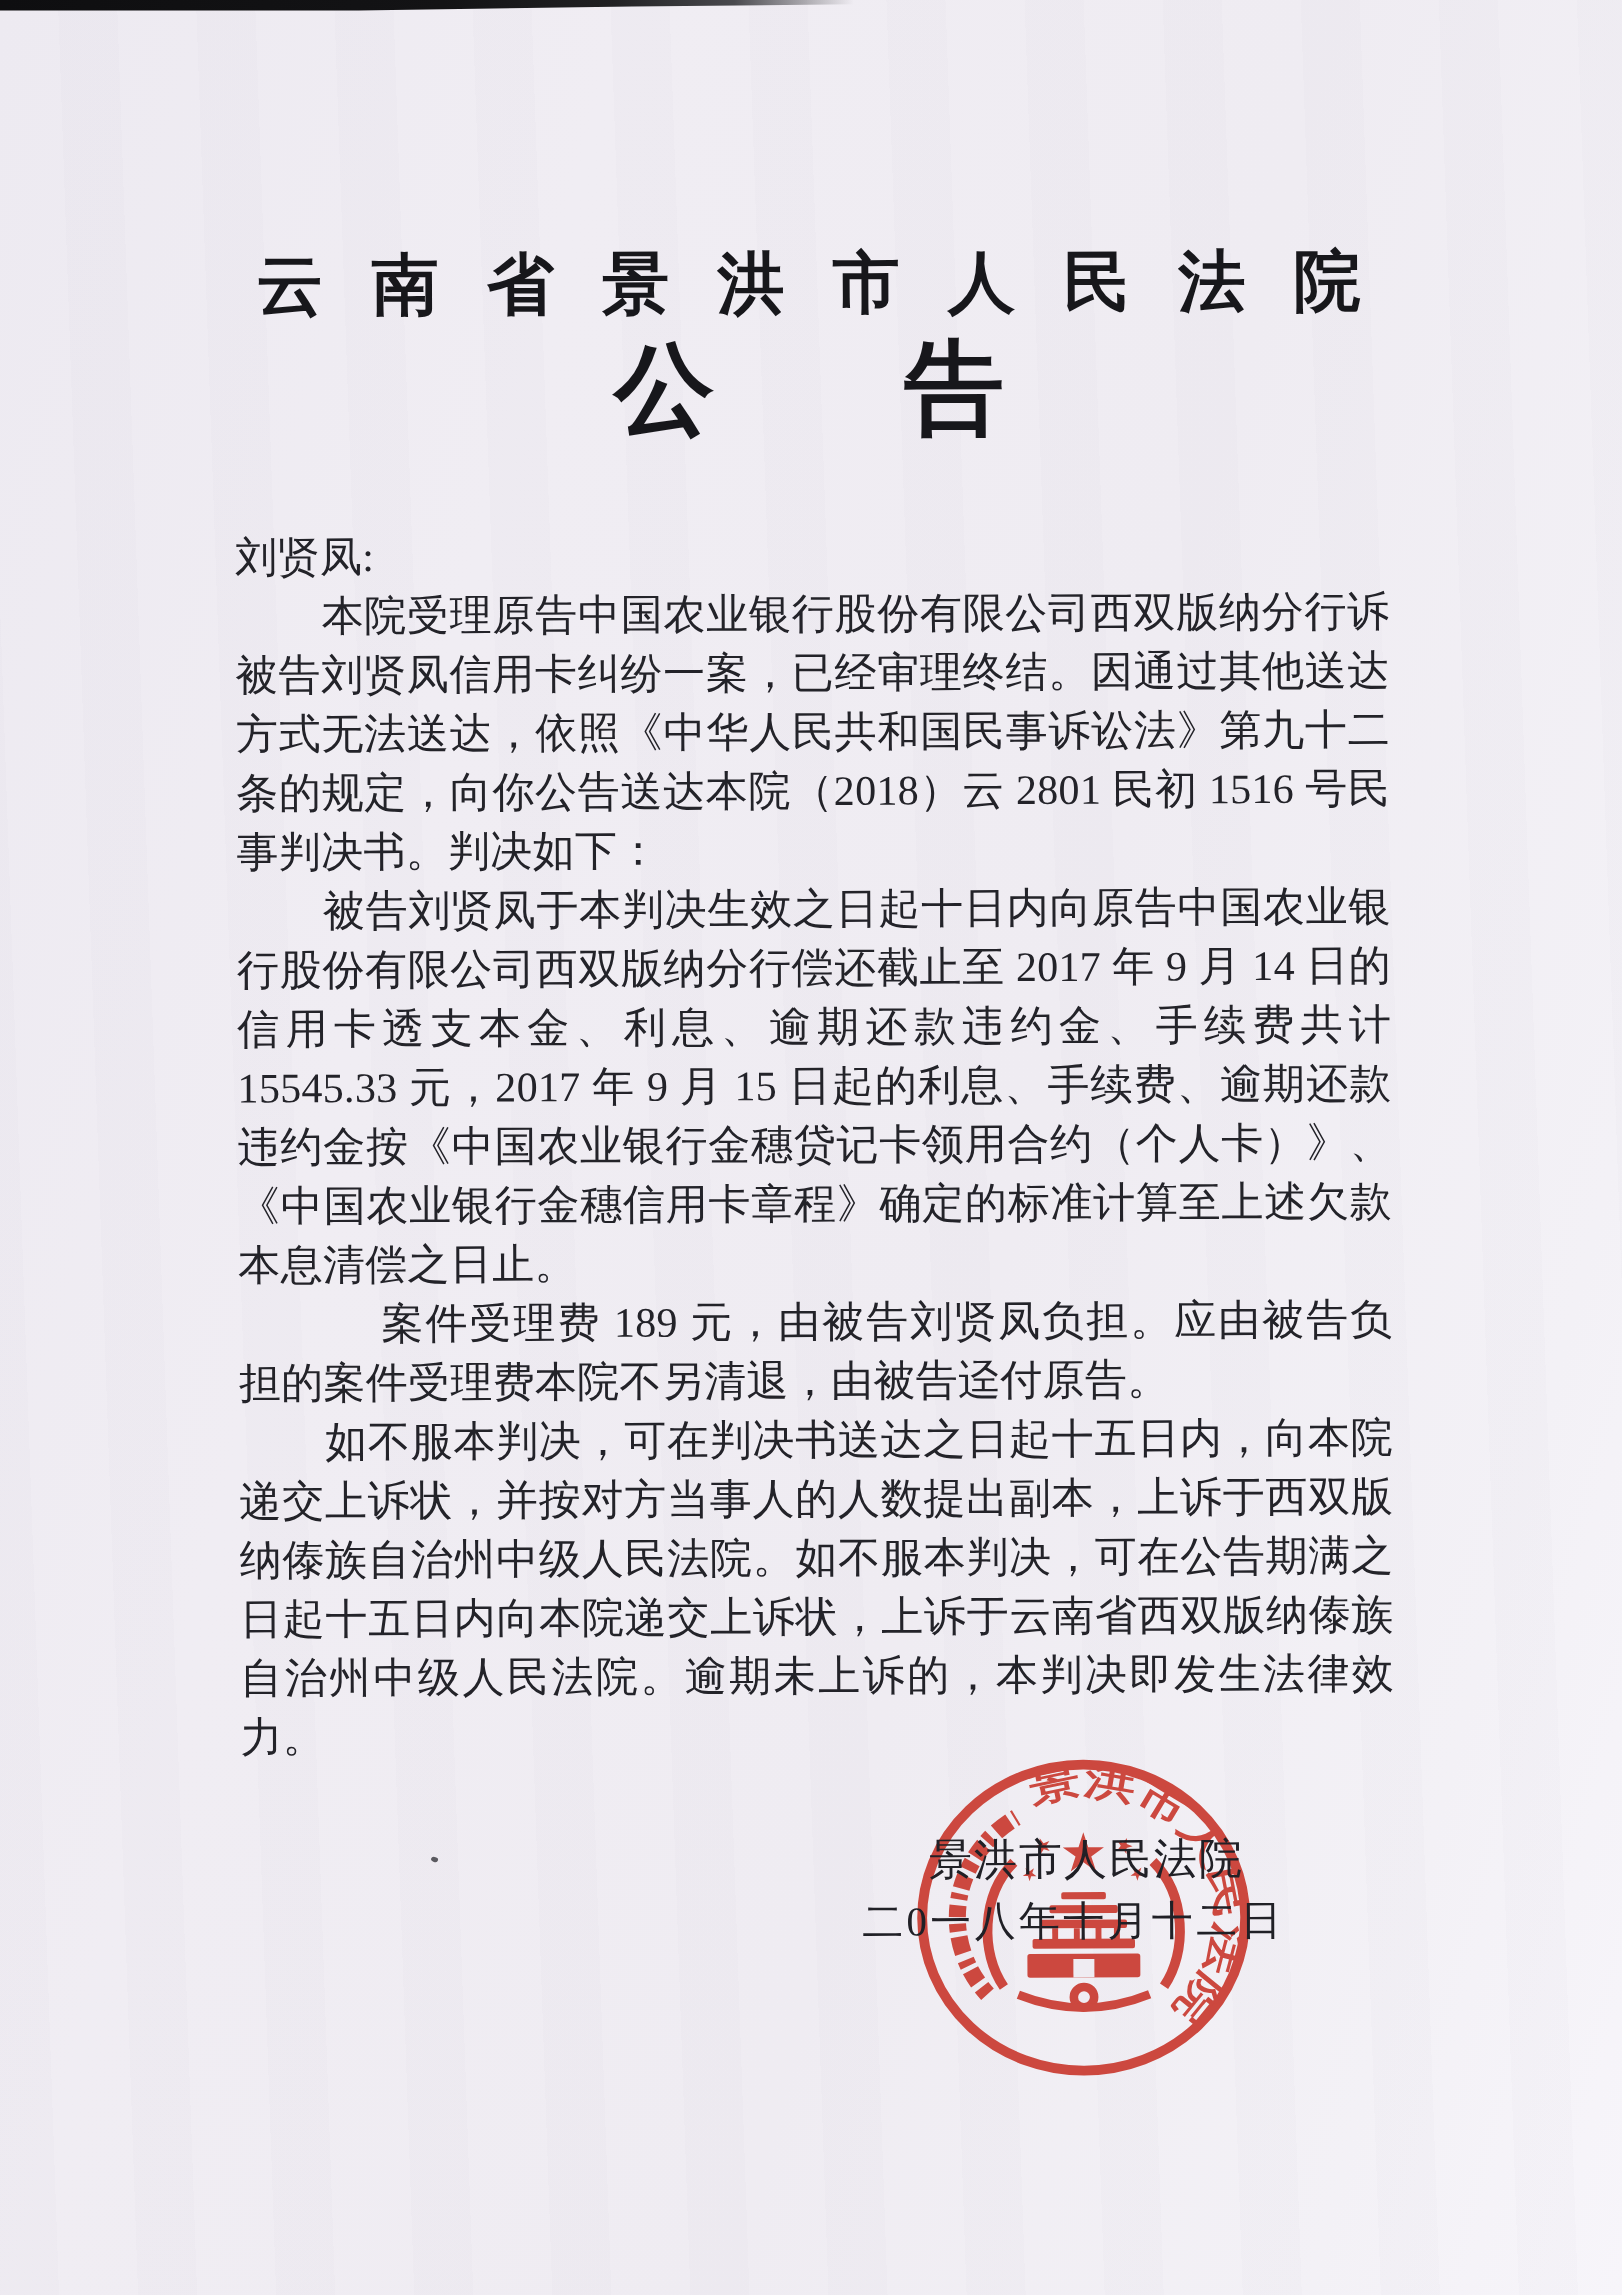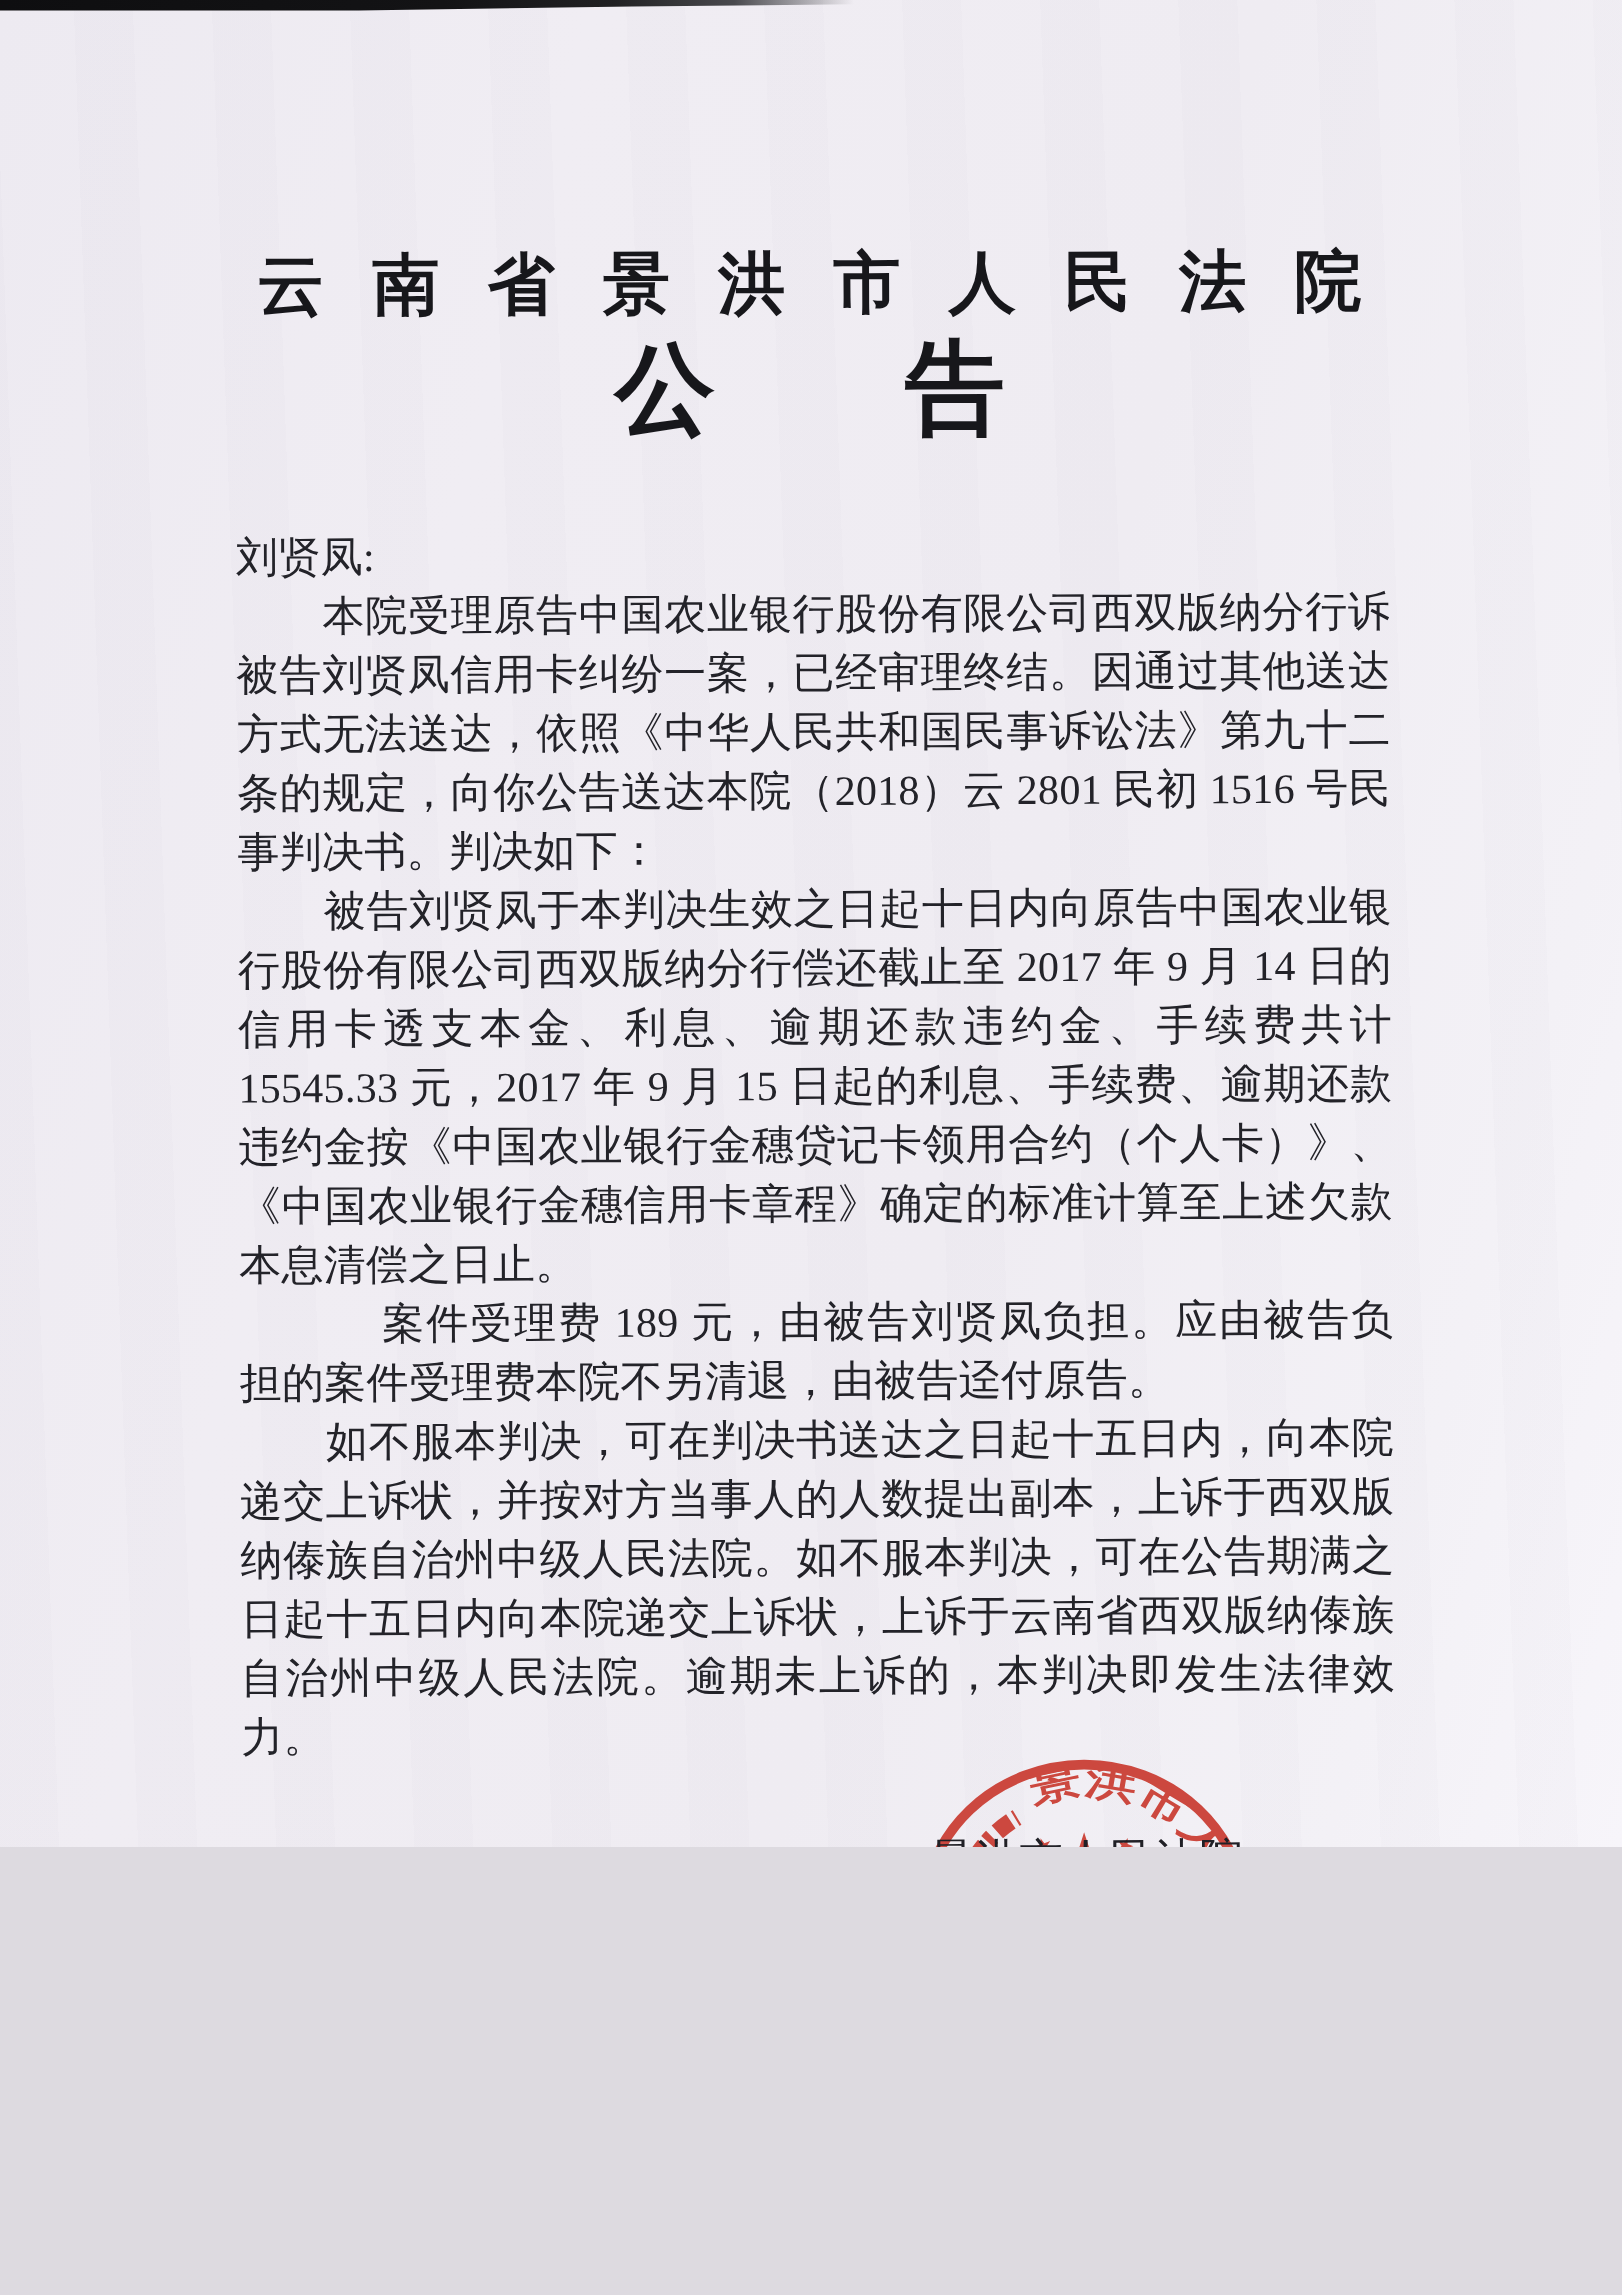--- a/index.html
+++ b/index.html
@@ -3,21 +3,21 @@
 <meta charset="utf-8">
 <style>
   html, body {
     margin: 0;
     padding: 0;
     background: #dddae0;
   }
   .page {
     position: relative;
     width: 1623px;
-    height: 1847px;
+    height: 2295px;
     overflow: hidden;
     background:
       repeating-linear-gradient(88deg,
         rgba(120,110,140,0.018) 0px, rgba(120,110,140,0.018) 59px,
         rgba(255,255,255,0.025) 59px, rgba(255,255,255,0.025) 138px),
       linear-gradient(105deg, #edeaf1 0%, #f0edf3 28%, #efecf2 60%, #f3f1f6 86%, #f7f5fa 100%);
     font-family: "Liberation Serif", "DejaVu Serif", serif;
     color: #222228;
   }
   

